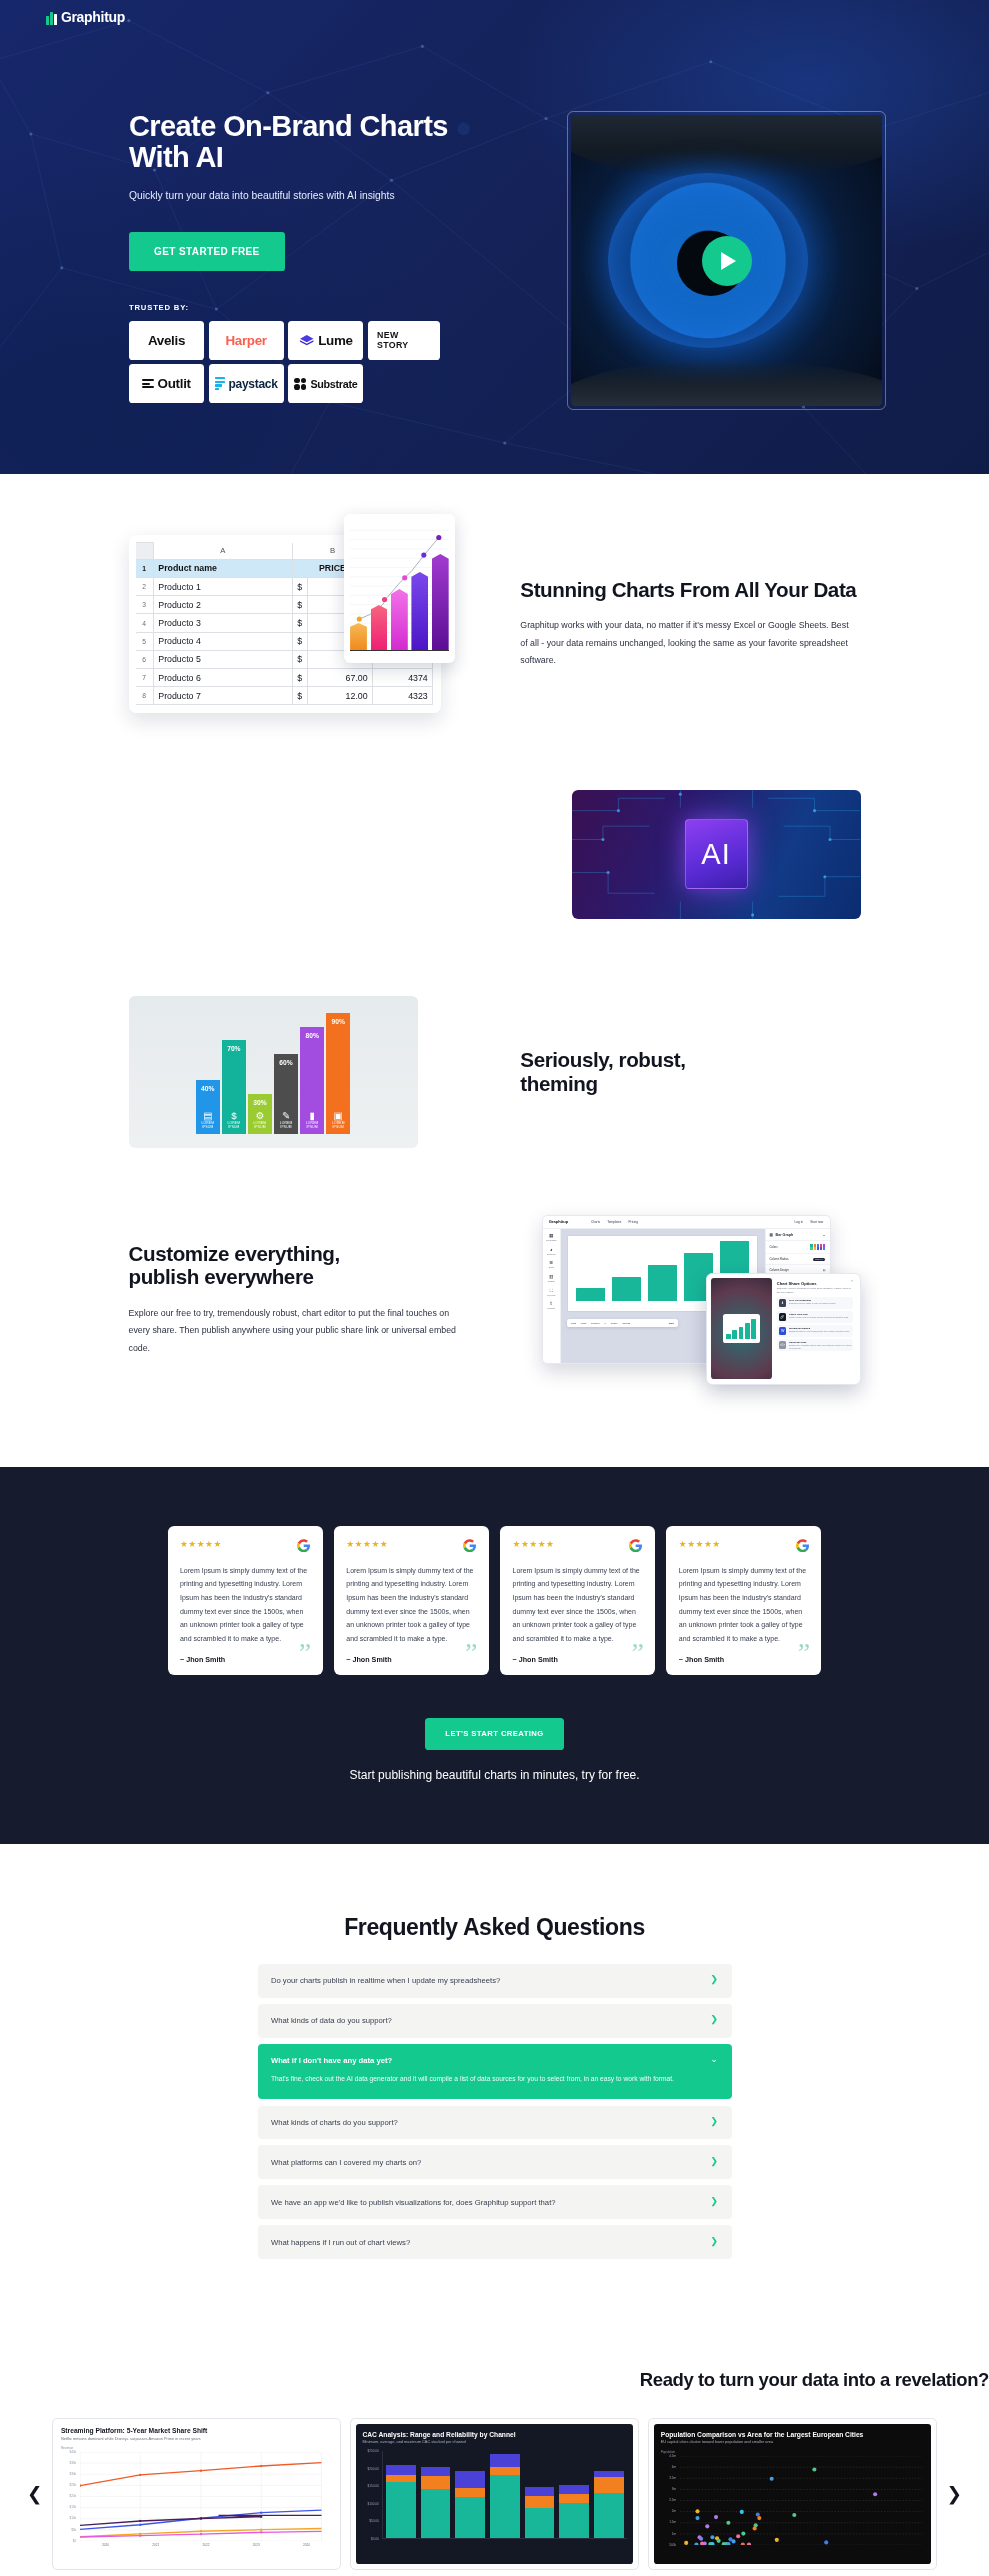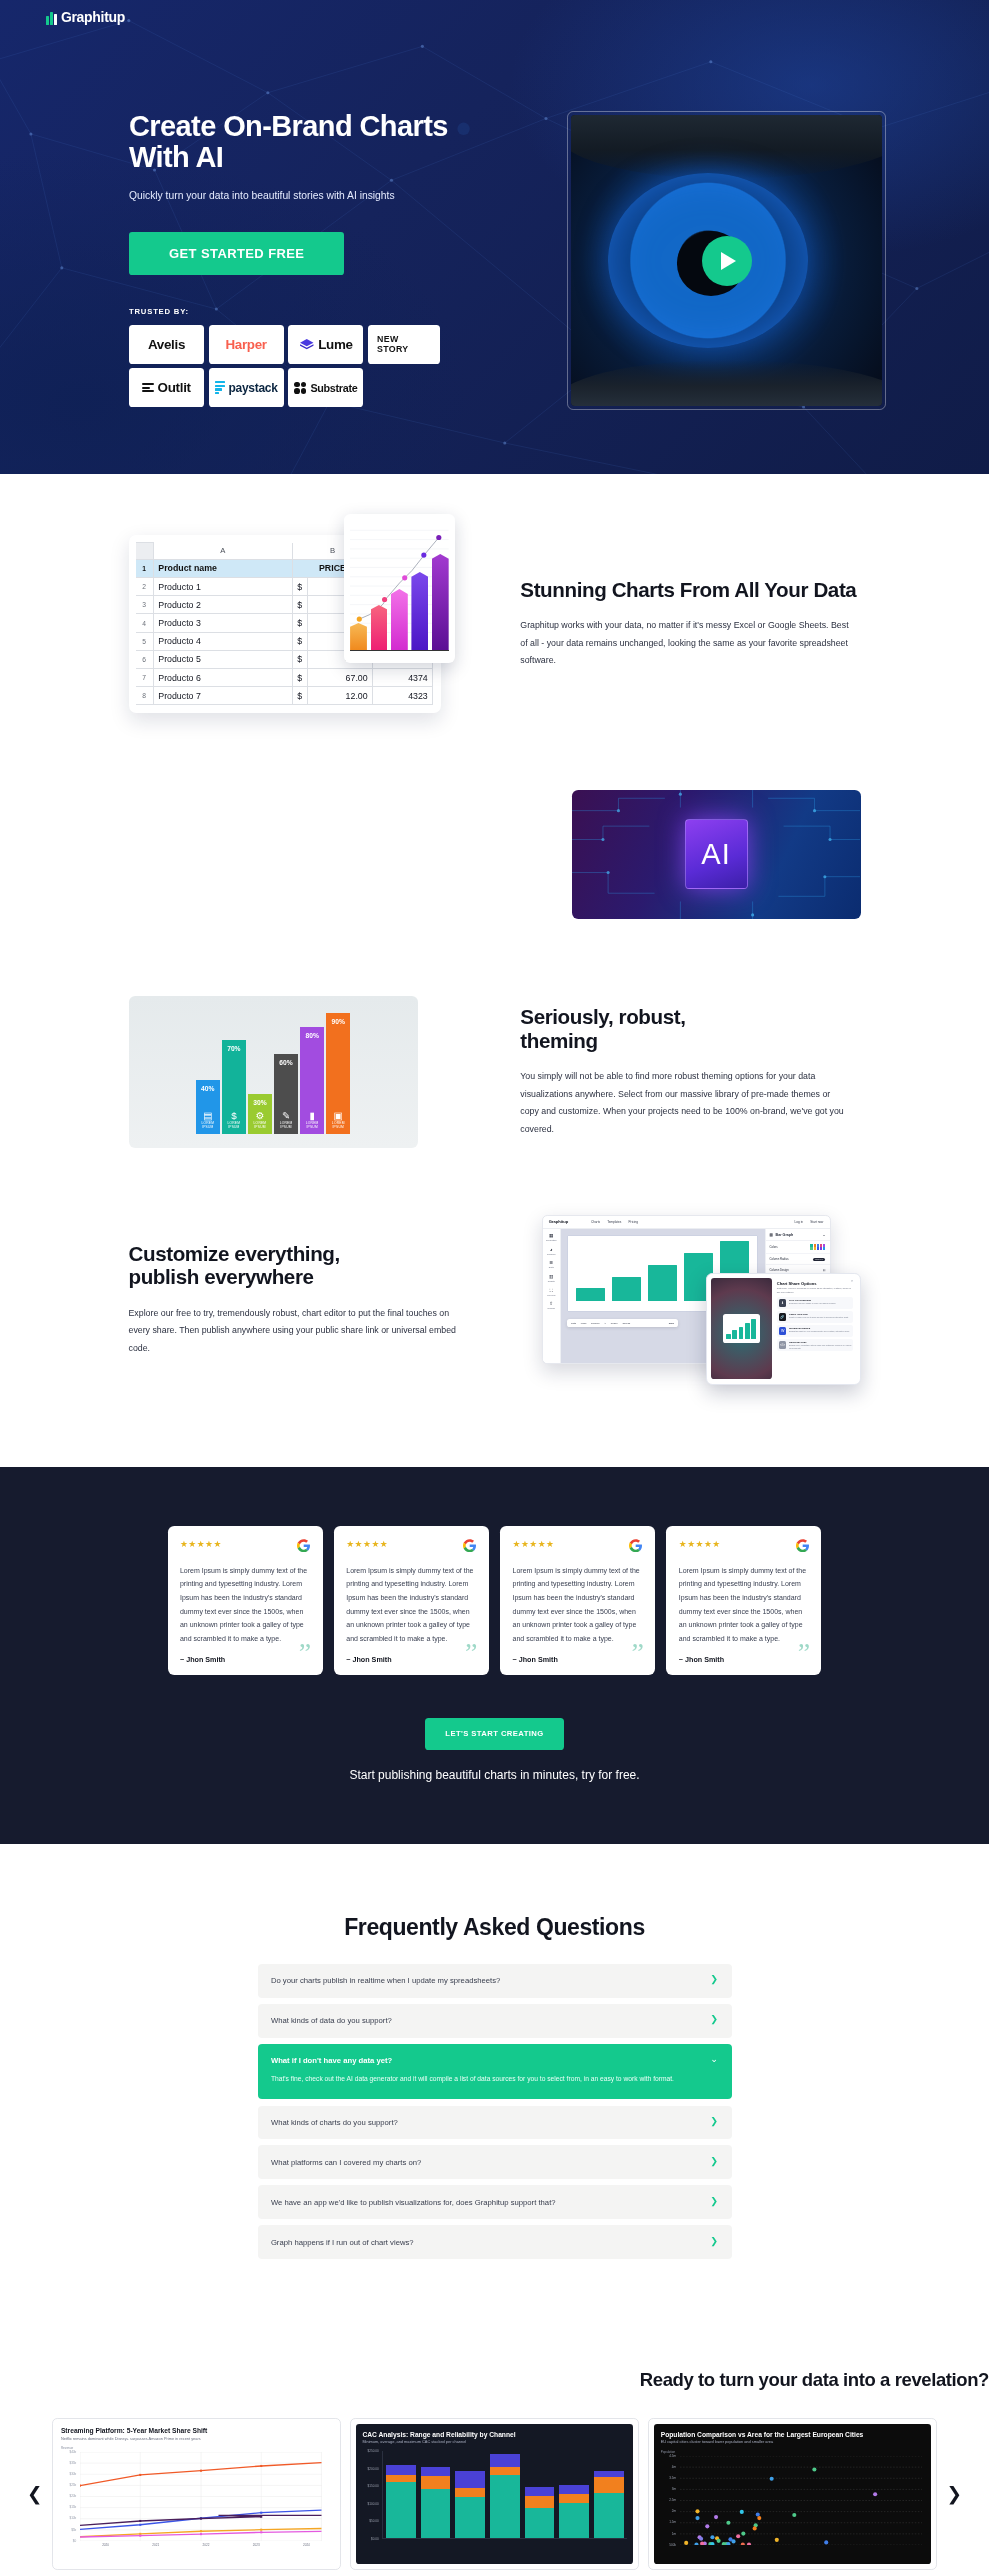--- a/index.html
+++ b/index.html
@@ -31,21 +31,21 @@
   .logo-text{color:#fff;font-size:14px;font-weight:700;letter-spacing:-0.3px;}
 
   .hero-inner{position:relative;z-index:5;padding:0 0 0 129px;}
   .hero-title{
     color:#fff;font-size:29px;line-height:1.07;font-weight:700;letter-spacing:-0.6px;
     margin-top:111px;max-width:319px;
   }
   .hero-sub{color:#e6ecff;font-size:10.3px;line-height:1.75;margin-top:14.4px;max-width:289px;font-weight:400;}
   .btn-cta{
     display:inline-block;margin-top:27px;background:#14c98d;color:#fff;border:none;
-    font-size:13px;font-weight:700;letter-spacing:0.4px;padding:14px 40px;border-radius:3.1px;
+    font-size:10px;font-weight:700;letter-spacing:0.4px;padding:14px 25px;border-radius:3.1px;
     cursor:pointer;font-family:"Liberation Sans",sans-serif;
   }
   .trusted-label{color:#fff;font-size:7.7px;font-weight:700;letter-spacing:0.8px;margin-top:32px;}
   .logo-grid{display:flex;flex-wrap:wrap;gap:4.6px;margin-top:8.2px;width:340px;}
   .logo-chip{
     background:#fff;border-radius:3.6px;height:39px;display:flex;align-items:center;
     justify-content:center;padding:0 9.3px;font-weight:800;font-size:13.4px;color:#111;
     letter-spacing:-0.3px;
   }
   .lc-avelis{width:75px;}
@@ -534,21 +534,20 @@
             <div class="tb" style="height:121px;background:#f2701e">
               <span class="pct">90%</span>
               <span class="ico">▣</span>
               <span class="lbl">LOREM IPSUM</span>
             </div>
           </div>
         </div>
       </div>
       <div class="col" style="padding-left:20.6px;">
         <h2 class="f-title" style="max-width:242px">Seriously, robust, theming</h2>
-        <p class="f-body">You simply will not be able to find more robust theming options for your data visualizations anywhere.  Select from our massive library of pre-made themes or copy and customize.  When your projects need to be 100% on-brand, we've got you covered.</p>
       </div>
     </div>
   </section>
 
   <section class="sec" style="padding:67px 0 82px;">
     <div class="wrap feature">
       <div class="col">
         <h2 class="f-title" style="max-width:258px">Customize everything, publish everywhere</h2>
         <p class="f-body">Explore our free to try, tremendously robust, chart editor to put the final touches on every share.  Then publish anywhere using your public share link or universal embed code.</p>
       </div>
@@ -797,21 +796,21 @@
       </div>
       <div class="faq-item">
         <span class="q">What platforms can I covered my charts on?</span>
         <span class="chev">❯</span>
       </div>
       <div class="faq-item">
         <span class="q" style="max-width:381px;display:block">We have an app we'd like to publish visualizations for, does Graphitup support that?</span>
         <span class="chev">❯</span>
       </div>
       <div class="faq-item">
-        <span class="q">Graph happens if I run out of chart views?</span>
+        <span class="q">What happens if I run out of chart views?</span>
         <span class="chev">❯</span>
       </div>
     </div>
   </section>
 
   <section class="sec" style="padding:52px 0 62px;">
     <h2 class="car-title">Ready to turn your data into a revelation?</h2>
 
     <div class="carousel">
       <button class="car-arrow">❮</button>

